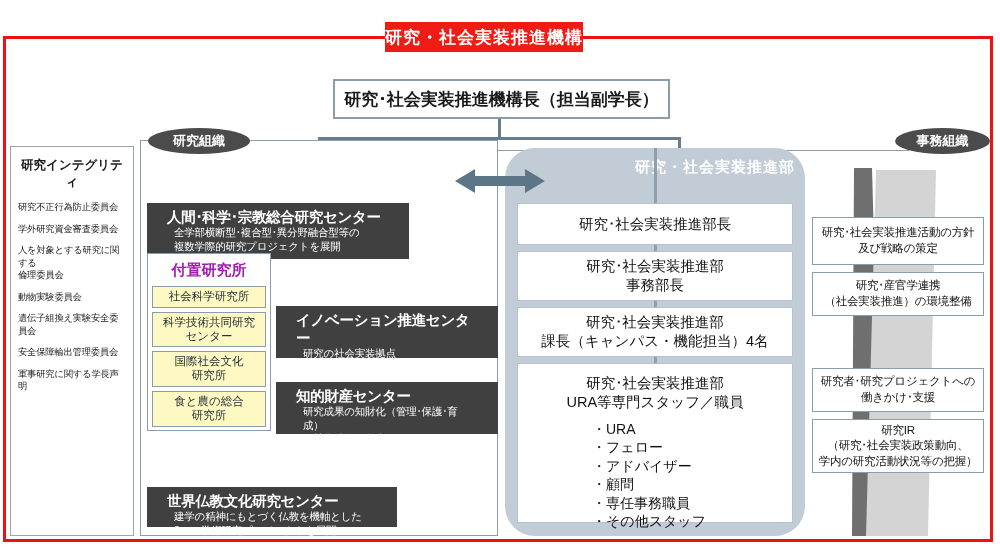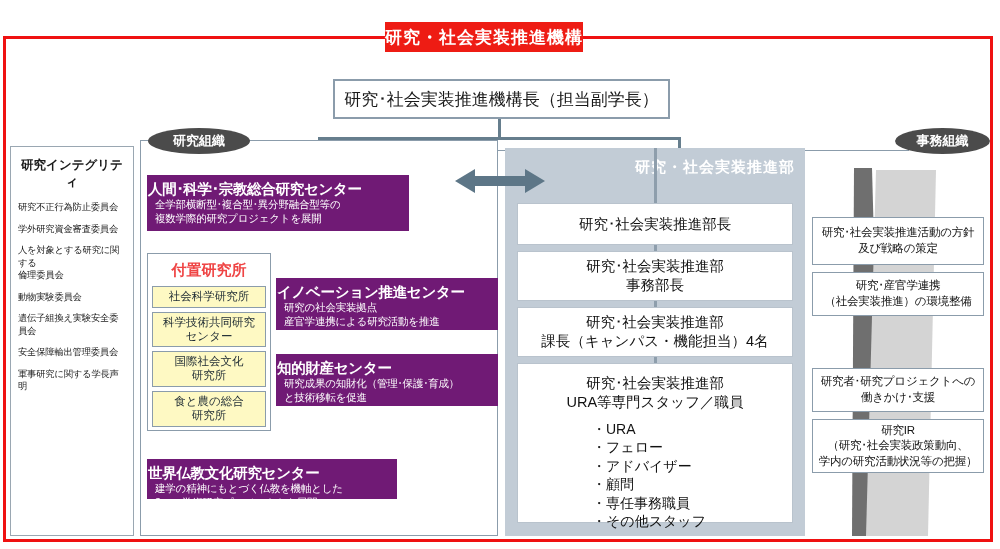--- a/index.html
+++ b/index.html
@@ -17,21 +17,21 @@
   .title-banner{
     position:absolute;left:385px;top:22px;width:198px;height:30px;
     background:#ee1c14;color:#fff;display:flex;align-items:center;
     justify-content:center;font-size:17px;font-weight:bold;letter-spacing:1px;
     z-index:40;
   }
   
   .head-box{
     position:absolute;left:333px;top:79px;width:333px;height:36px;
     border:2px solid #8b9cab;background:#fff;display:flex;align-items:center;
-    justify-content:center;font-size:17px;font-weight:normal;z-index:30;
+    justify-content:center;font-size:17px;font-weight:bold;z-index:30;
   }
   
   .conn{position:absolute;background:#667e8d;z-index:5;}
   
   .oval{
     position:absolute;background:#4b4b4b;color:#fff;border-radius:50%;
     display:flex;align-items:center;justify-content:center;
     font-size:13px;font-weight:bold;z-index:25;
   }
   #oval-research{left:148px;top:128px;width:102px;height:26px;justify-content:center;}
@@ -50,43 +50,44 @@
     list-style:none;font-size:9.3px;line-height:1.35;margin:0 0 9px 0;
     letter-spacing:-0.2px;
   }
   .integrity ul{margin:0;padding:0;}
   
   .research-panel{
     position:absolute;left:140px;top:140px;width:358px;height:396px;
     border:1px solid #8b9cab;background:#fff;box-sizing:border-box;z-index:10;
   }
   .card{
-    position:absolute;background:#701a75;color:#fff;box-sizing:border-box;
-    padding:5px 1px;
+    position:absolute;background:#404040;color:#fff;box-sizing:border-box;
+    padding:5px 20px;
+    margin-top:28px;
   }
   .card .c-title{font-size:14.5px;font-weight:bold;line-height:1.25;letter-spacing:-0.3px;}
   .card .c-desc{font-size:10.5px;line-height:1.3;padding-left:7px;letter-spacing:-0.2px;}
   #card-human{left:6px;top:34px;width:262px;height:56px;}
   #card-innov{left:135px;top:137px;width:222px;height:52px;}
   #card-ip{left:135px;top:213px;width:222px;height:52px;}
   #card-buddhism{left:6px;top:318px;width:250px;height:40px;}
   
   .inst-block{
     position:absolute;left:6px;top:112px;width:124px;height:178px;
     border:1px solid #8b9cab;background:#fff;box-sizing:border-box;padding:4px;
   }
-  .inst-head{font-size:15px;font-weight:bold;text-align:center;color:#ef4444;margin:3px 0 6px 0;}
+  .inst-head{font-size:15px;font-weight:bold;text-align:center;color:#a21caf;margin:3px 0 6px 0;}
   .inst-item{
     border:1px solid #8b9cab;background:#fef9c3;font-size:11.5px;text-align:center;
     color:#1d2a33;padding:3px 2px;margin-bottom:4px;line-height:1.2;
   }
   
   .promo-panel{
     position:absolute;left:505px;top:148px;width:300px;height:388px;
-    background:#c2ccd6;box-sizing:border-box;z-index:12;
+    background:#c2ccd6;box-sizing:border-box;z-index:12;border-radius:30px;
   }
   .promo-head{
     position:absolute;right:10px;top:10px;font-size:15px;font-weight:bold;
     color:#ffffff;letter-spacing:1px;
   }
   .promo-box{
     position:absolute;left:12px;width:276px;background:#fff;border:1px solid #b9c3cd;
     box-sizing:border-box;display:flex;align-items:center;justify-content:center;
     text-align:center;font-size:14.5px;line-height:1.3;color:#111;
   }

